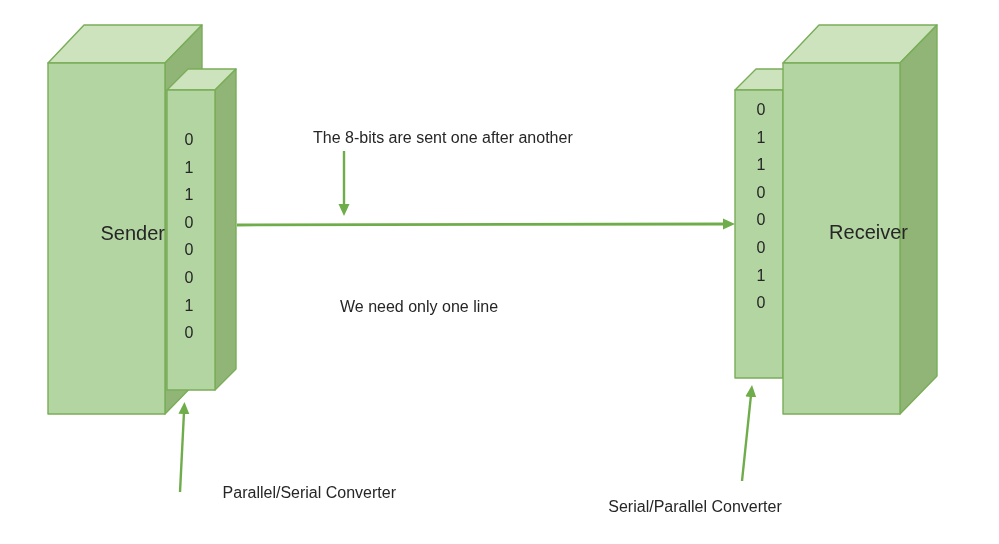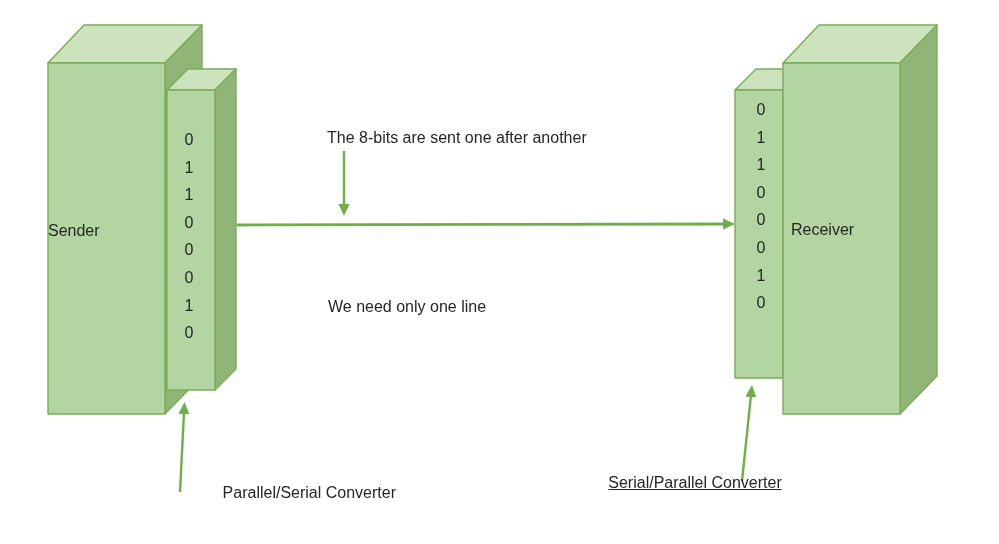--- a/index.html
+++ b/index.html
@@ -6,21 +6,21 @@
   body { font-family:"Liberation Sans", sans-serif; color:#262626; }
   .canvas {
     position:relative; width:999px; height:544px; background:#ffffff; overflow:hidden;
   }
   .diagram-svg { position:absolute; left:0; top:0; }
   .face { stroke:#79ad58; stroke-width:1.4; stroke-linejoin:round; }
   .arrow-line { fill:none; stroke-width:2.4; stroke-linecap:butt; }
   .arrow-line.thick { stroke-width:2.8; }
   .txt { position:absolute; font-size:16px; line-height:20px; white-space:nowrap; }
   .txt.centered { text-align:center; }
-  .box-label { position:absolute; width:117px; text-align:left; font-size:16px; }
+  .box-label { position:absolute; width:117px; text-align:right; font-size:20px; }
   .bits-col { position:absolute; width:26px; text-align:center; font-size:16px; }
   .bits-col span { display:block; line-height:27.6px; height:27.6px; }
   .serial-bits { word-spacing:14px; letter-spacing:0.5px; font-size:16.5px; }
   .conv-label { width:250px; }
 </style>
 </head>
 <body>
 
 <div class="canvas">
 
@@ -78,22 +78,22 @@
     <span>0</span>
     <span>1</span>
     <span>1</span>
     <span>0</span>
     <span>0</span>
     <span>0</span>
     <span>1</span>
     <span>0</span>
   </div>
 
-  <div class="txt" style="left:327px; top:128px;">The 8-bits are sent one after another</div>
+  <div class="txt" style="left:313px; top:128px;">The 8-bits are sent one after another</div>
 
 
-  <div class="txt" style="left:328px; top:297px;">We need only one line</div>
+  <div class="txt" style="left:340px; top:297px;">We need only one line</div>
 
   <div class="txt centered conv-label" style="left:146px; top:483px;text-align:right;">Parallel/Serial Converter</div>
 
-  <div class="txt centered conv-label" style="left:570px; top:473px;text-decoration:underline;">Serial/Parallel Converter</div>
+  <div class="txt centered conv-label" style="left:570px; top:497px;">Serial/Parallel Converter</div>
 
 </div>
 
 </body></html>

